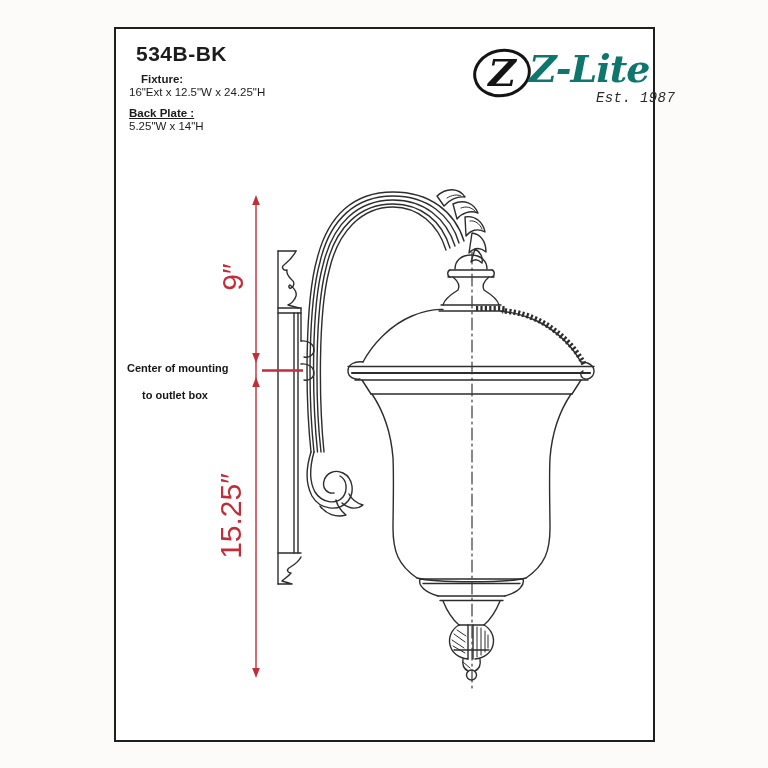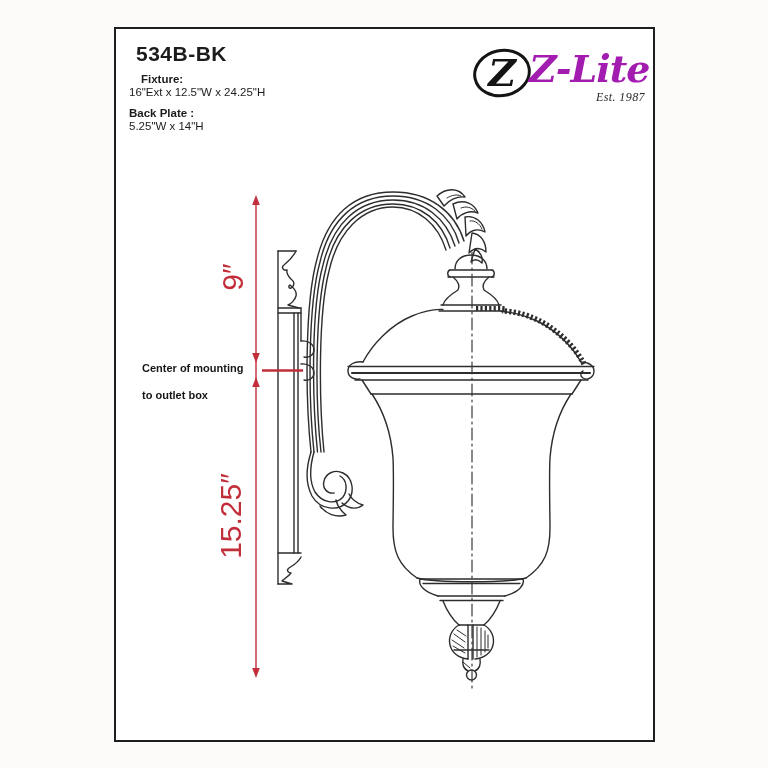--- a/index.html
+++ b/index.html
@@ -7,28 +7,28 @@
        font-family:"Liberation Sans",sans-serif;color:#1c1c1c;overflow:hidden;}
   .abs{position:absolute;}
   #frame{left:114px;top:27px;width:537px;height:711px;background:#ffffff;
          border:2px solid #1e1e1e;}
   #drawing{left:0;top:0;width:768px;height:768px;}
   .model{left:136px;top:42px;font-size:21px;font-weight:bold;letter-spacing:.5px;}
   .speclabel{font-size:11.5px;font-weight:bold;}
   .specval{font-size:11.5px;}
   .lab-fixture{left:129px;top:73px;margin-left:12px;}
   .val-fixture{left:129px;top:86px;}
-  .lab-plate{left:129px;top:107px;}
+  .lab-plate{left:129px;top:107px;text-decoration:underline;}
   .val-plate{left:129px;top:120px;}
   .brand{left:529px;top:49px;font-family:"DejaVu Serif",serif;font-style:italic;
-         font-weight:bold;font-size:38px;line-height:40px;color:#a21caf;letter-spacing:-1px;}
-  .est{left:596px;top:90px;font-family:Liberation Serif, serif;font-style:italic;
-       font-size:12px;color:#2a2a2a;letter-spacing:.4px;}
+         font-weight:bold;font-size:38px;line-height:40px;color:#0f766e;letter-spacing:-1px;}
+  .est{left:596px;top:90px;font-family:Liberation Mono, monospace;font-style:italic;
+       font-size:14px;color:#2a2a2a;letter-spacing:.4px;}
   .mount{font-size:11px;font-weight:bold;line-height:12.5px;color:#161616;}
-  .mount1{left:142px;top:362px;}
+  .mount1{left:127px;top:362px;}
   .mount2{left:142px;top:389px;}
   .dim{color:#c22d3a;font-size:30px;font-weight:400;white-space:nowrap;
        transform:translate(-50%,-50%) rotate(-90deg);}
   .dim9{left:233px;top:277px;}
   .dim1525{left:231px;top:516px;}
   .logo-oval{left:470px;top:46px;width:64px;height:56px;}
   .logo-oval text{font-family:"DejaVu Serif",serif;font-style:italic;font-weight:bold;}
 </style>
 </head>
 <body>

